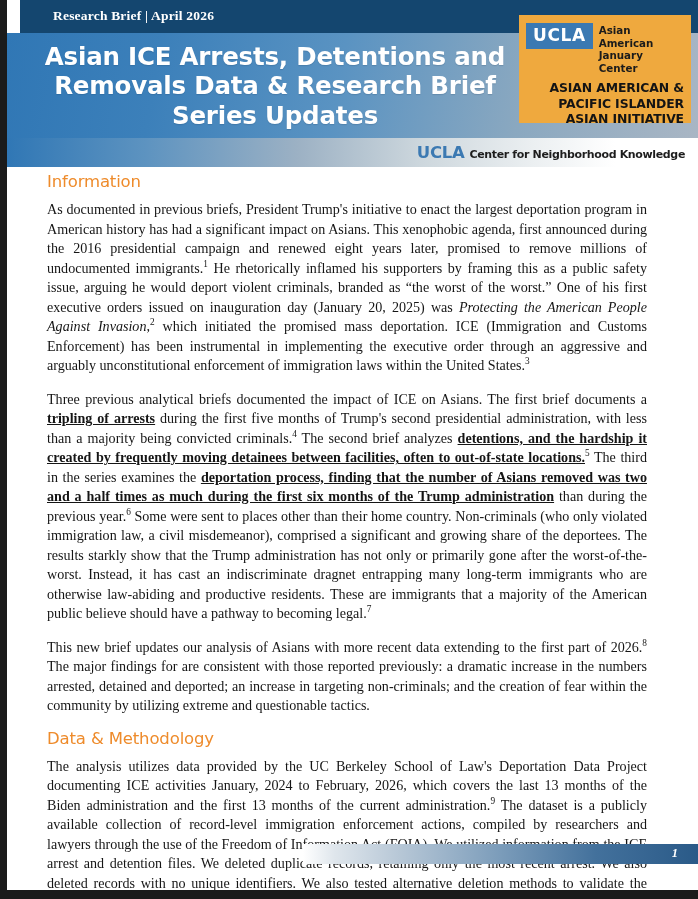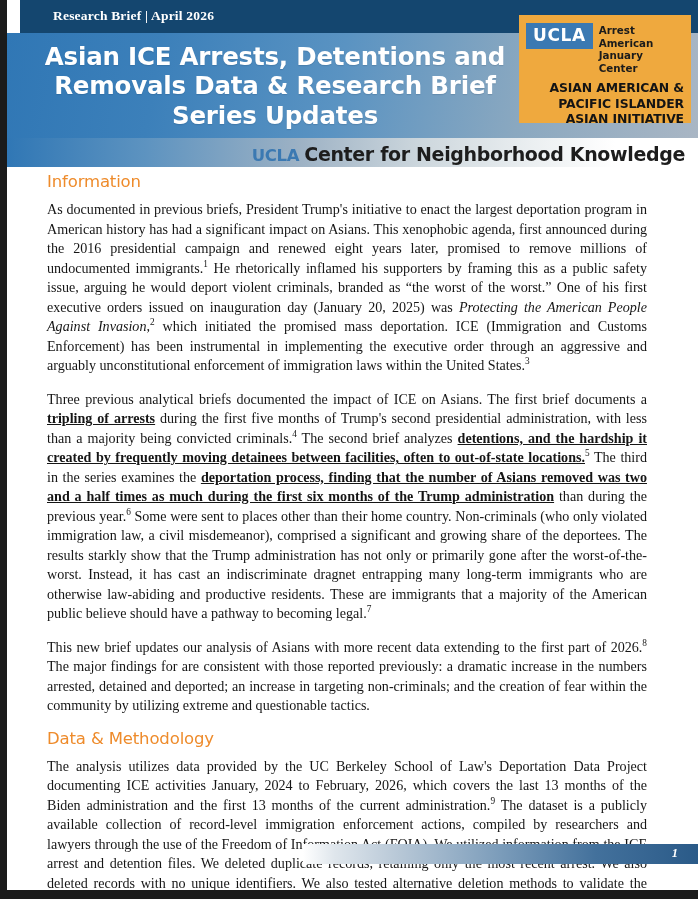--- a/index.html
+++ b/index.html
@@ -143,21 +143,21 @@
     color: #3b79b2;
     font-family: "DejaVu Sans", sans-serif;
     font-weight: bold;
     font-size: 16.5px;
     letter-spacing: -0.3px;
   }
   .cnk-name {
     color: #1d1d1d;
     font-family: "DejaVu Sans", sans-serif;
     font-weight: bold;
-    font-size: 19px;
+    font-size: 11px;
     letter-spacing: -0.35px;
   }
 
   
   .content {
     position: absolute;
     left: 40px;
     top: 172px;
     width: 600px;
   }
@@ -234,21 +234,21 @@
       <span>Asian ICE Arrests, Detentions and</span><br>
       <span>Removals Data &amp; Research Brief</span><br>
       <span>Series Updates</span>
     </h1>
   </div>
 
   <div class="logo-box">
     <div class="logo-row">
       <div class="ucla-badge">UCLA</div>
       <div class="aasc-text">
-        <span>Arrest American</span><br>
+        <span>Asian American</span><br>
         <span>January Center</span>
       </div>
     </div>
     <div class="aapi-text">
       <span>ASIAN AMERICAN &amp;</span><br>
       <span>PACIFIC ISLANDER</span><br>
       <span>ASIAN INITIATIVE</span>
     </div>
   </div>
 

